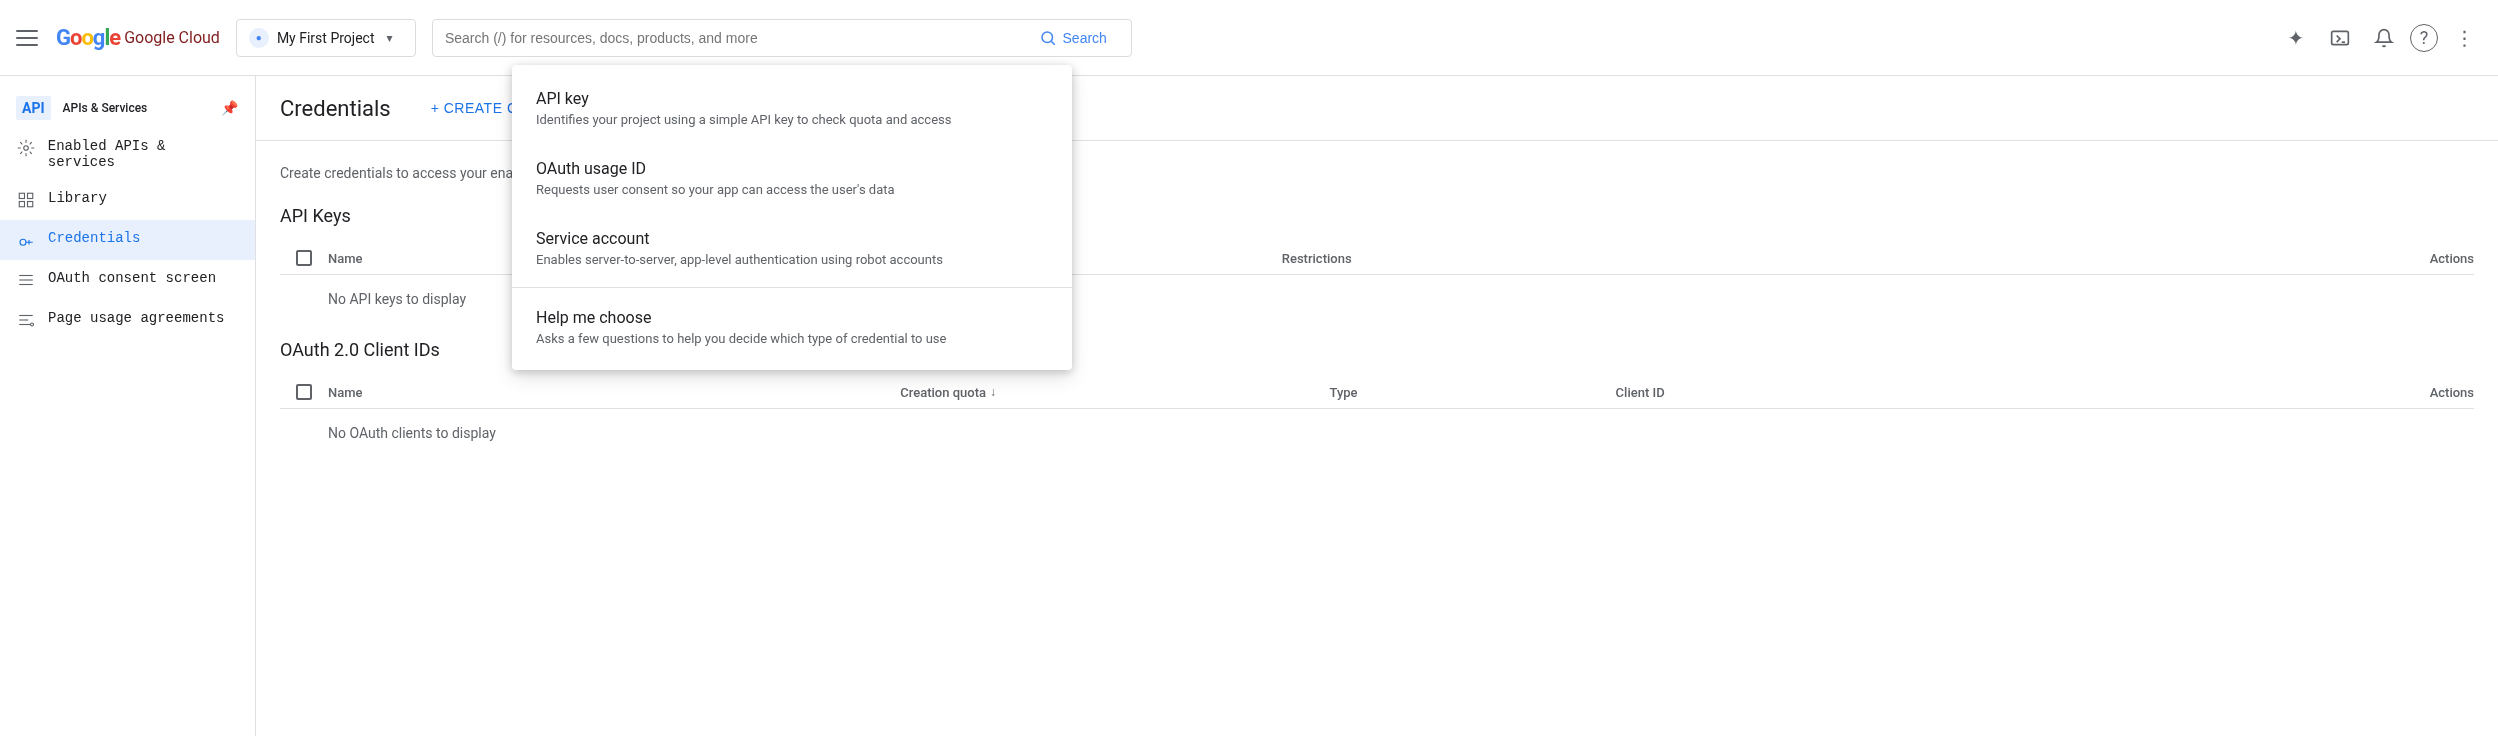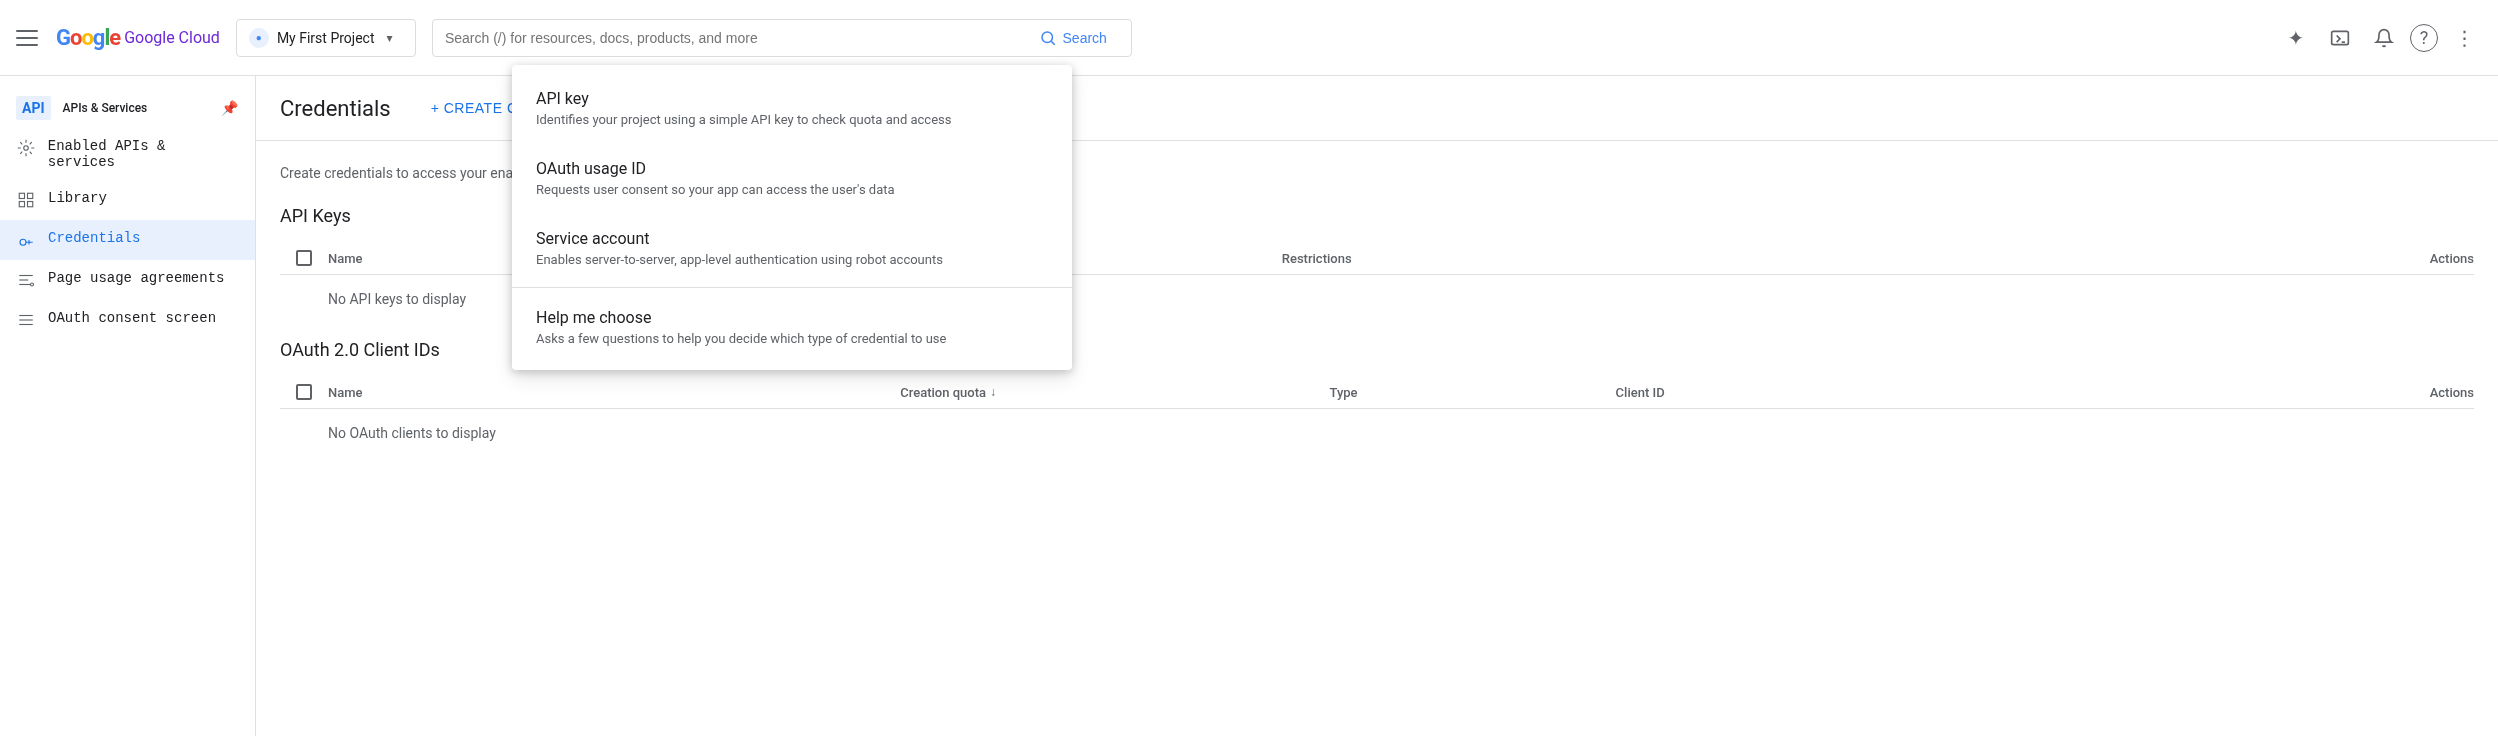--- a/index.html
+++ b/index.html
@@ -27,21 +27,21 @@
     .google-cloud-logo {
       display: flex; align-items: center; gap: 4px; text-decoration: none;
     }
     .google-g {
       font-size: 22px; font-weight: 700; letter-spacing: -1px;
     }
     .google-g .g-blue { color: #4285F4; }
     .google-g .g-red { color: #EA4335; }
     .google-g .g-yellow { color: #FBBC04; }
     .google-g .g-green { color: #34A853; }
-    .cloud-text { font-size: 16px; color: #6d28d9; font-weight: 400; }
+    .cloud-text { font-size: 16px; color: #7f1d1d; font-weight: 400; }
 
     .project-selector {
       display: flex; align-items: center; gap: 8px;
       border: 1px solid #dadce0; border-radius: 4px;
       padding: 6px 12px; cursor: pointer; height: 38px;
       min-width: 180px;
     }
     .project-selector-avatar {
       width: 20px; height: 20px; border-radius: 50%; background: #e8f0fe;
       display: flex; align-items: center; justify-content: center; font-size: 10px; color: #4285F4;
@@ -259,37 +259,37 @@
             <path d="M12 15h9M16 12v6"></path>
           </svg>
       </span>
       <span class="sidebar-item-label">Credentials</span>
     </div>
 
     <div class="sidebar-item">
       <span class="sidebar-icon">
         <svg width="18" height="18" viewBox="0 0 24 24" fill="none" stroke="currentColor" stroke-width="1.5">
             <line x1="3" y1="6" x2="21" y2="6"></line>
+            <line x1="3" y1="12" x2="21" y2="12"></line>
+            <line x1="3" y1="18" x2="21" y2="18"></line>
+          </svg>
+      </span>
+      <span class="sidebar-item-label">OAuth consent screen</span>
+    </div>
+
+    <div class="sidebar-item">
+      <span class="sidebar-icon">
+        <svg width="18" height="18" viewBox="0 0 24 24" fill="none" stroke="currentColor" stroke-width="1.5">
+            <line x1="3" y1="6" x2="21" y2="6"></line>
             <line x1="3" y1="12" x2="15" y2="12"></line>
             <line x1="3" y1="18" x2="18" y2="18"></line>
             <circle cx="20" cy="18" r="2"></circle>
           </svg>
       </span>
       <span class="sidebar-item-label">Page usage agreements</span>
-    </div>
-
-    <div class="sidebar-item">
-      <span class="sidebar-icon">
-        <svg width="18" height="18" viewBox="0 0 24 24" fill="none" stroke="currentColor" stroke-width="1.5">
-            <line x1="3" y1="6" x2="21" y2="6"></line>
-            <line x1="3" y1="12" x2="21" y2="12"></line>
-            <line x1="3" y1="18" x2="21" y2="18"></line>
-          </svg>
-      </span>
-      <span class="sidebar-item-label">OAuth consent screen</span>
     </div>
   </div>
 
   <div class="content">
     <div class="content-header">
       <h1 class="page-title">Credentials</h1>
       <div class="action-buttons">
         <button class="action-btn">+ CREATE CREDENTIALS</button>
         <div class="action-btn-separator"></div>
         <button class="action-btn action-btn-gray">

